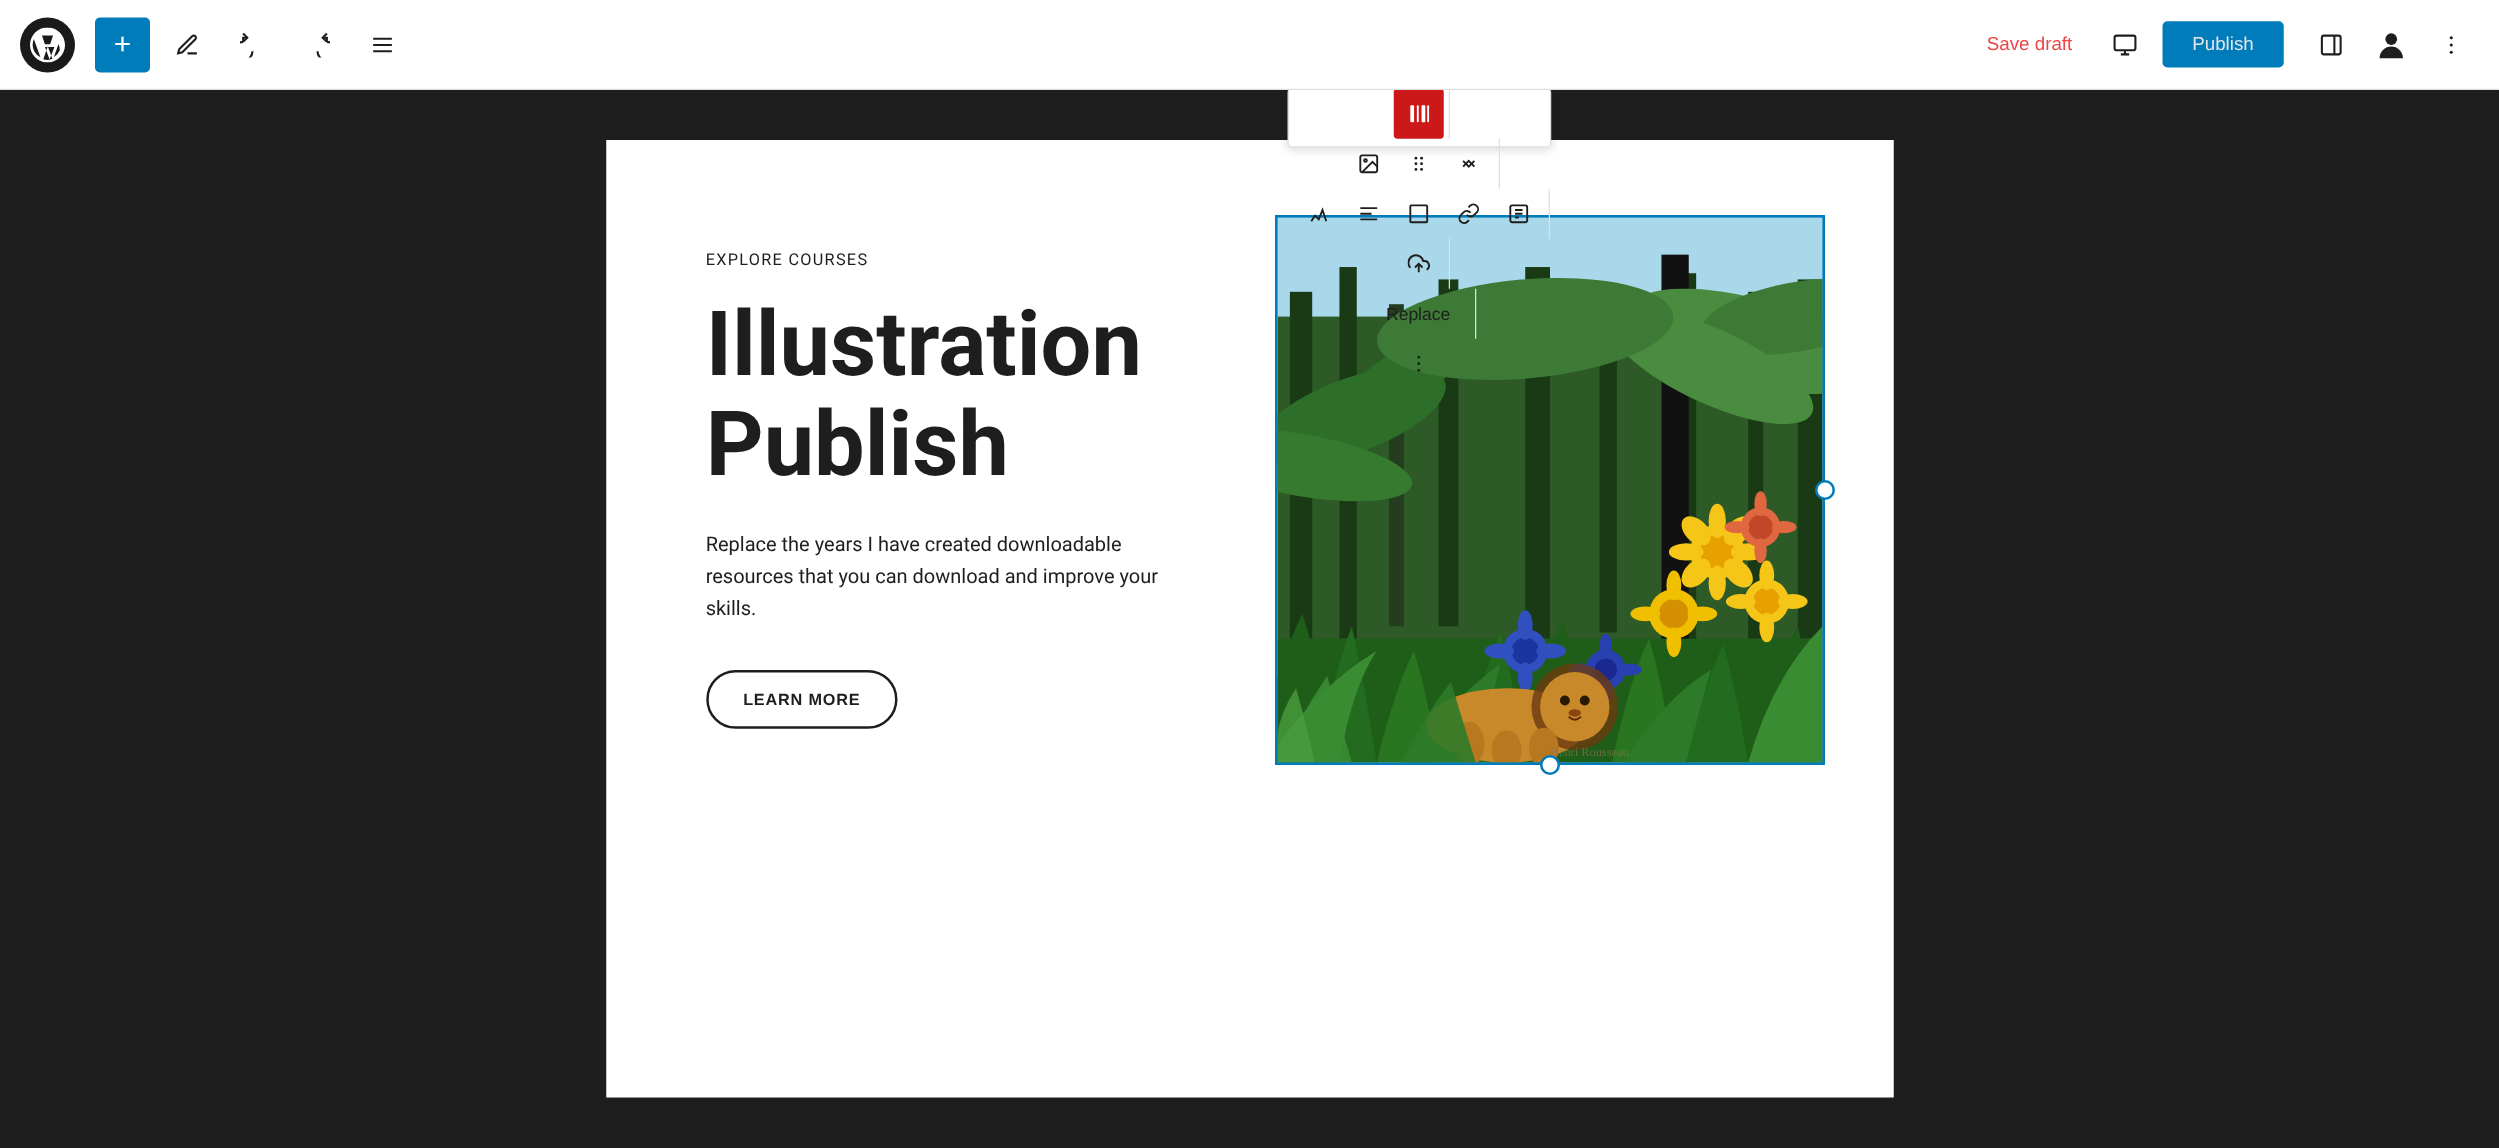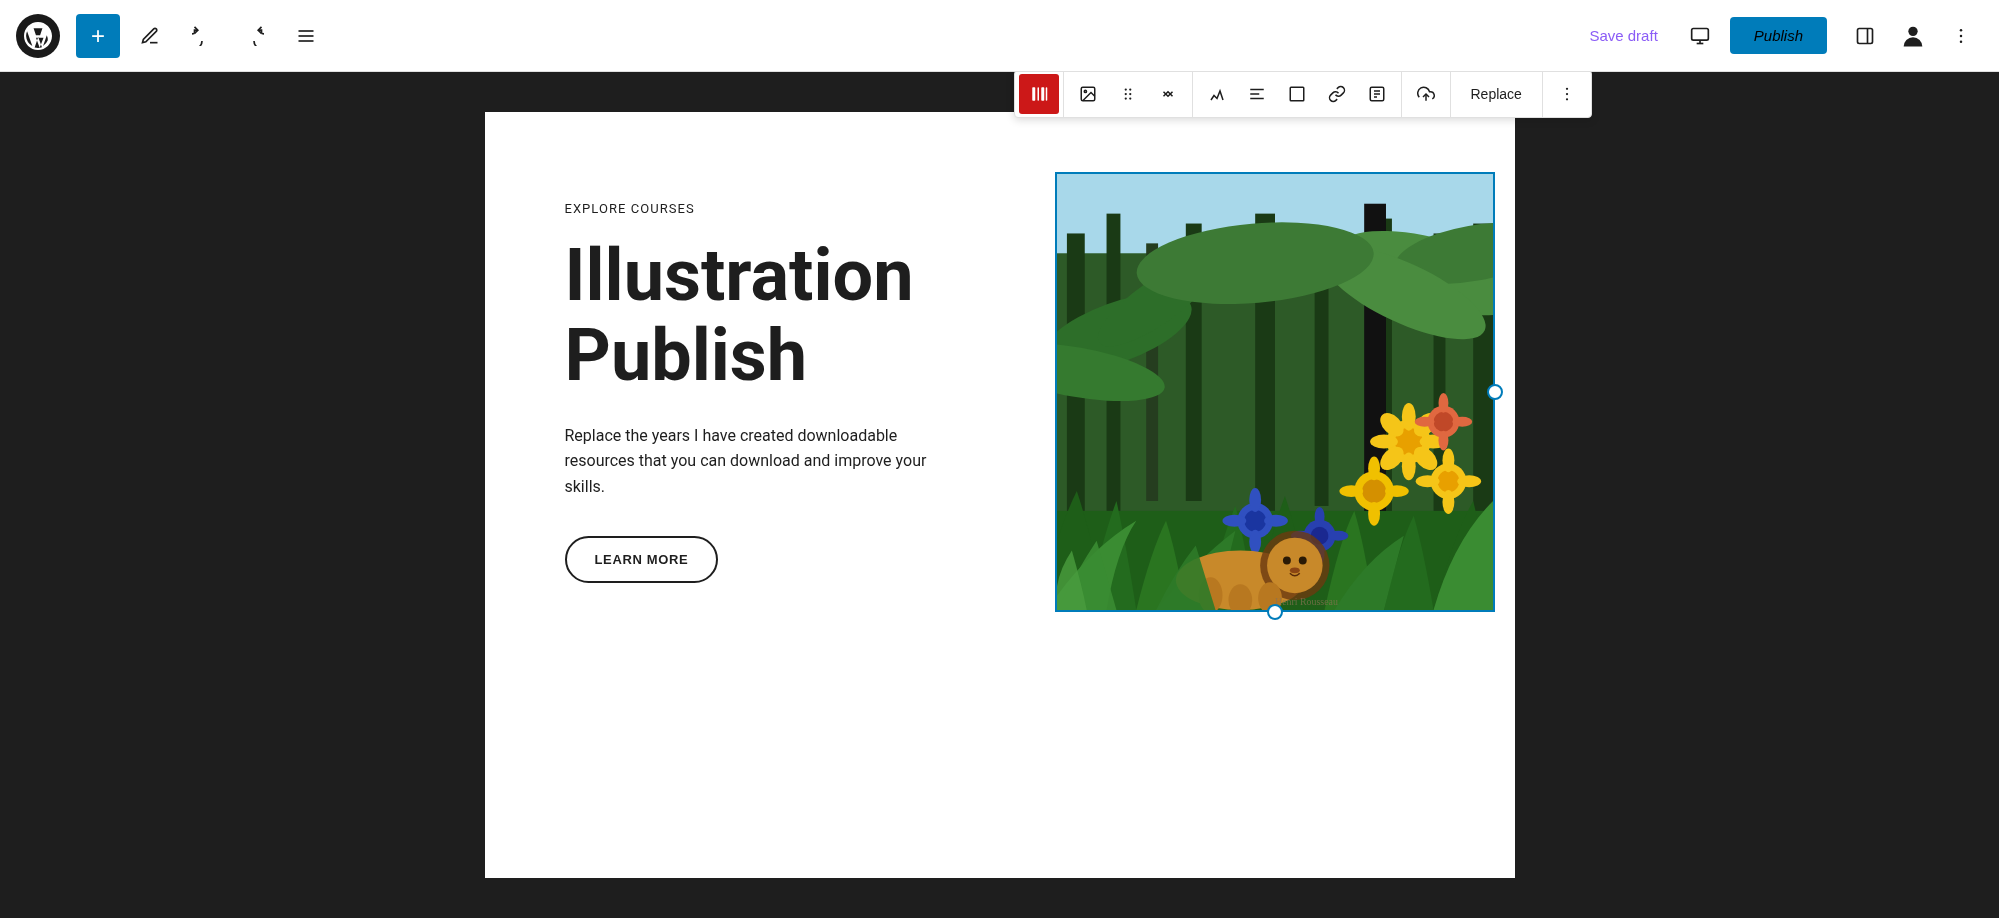--- a/index.html
+++ b/index.html
@@ -46,36 +46,35 @@
       display: flex; align-items: center; justify-content: center;
       cursor: pointer;
       color: #1e1e1e;
       font-size: 18px;
       flex-shrink: 0;
     }
     .toolbar-spacer { flex: 1; }
     .save-draft-btn {
       background: transparent;
       border: none;
-      color: #8b5cf6;
+      color: #ef4444;
       font-size: 15px;
       cursor: pointer;
       padding: 8px 12px;
       border-radius: 4px;
     }
     .publish-btn {
       background: #007cba;
-      color: #000000;
+      color: #e5e5e5;
       border: none;
       padding: 10px 24px;
       border-radius: 4px;
       font-size: 15px;
       font-weight: 500;
       cursor: pointer;
-      font-style: italic;
     }
     .toolbar-right-icons {
       display: flex;
       align-items: center;
       gap: 4px;
       margin-left: 8px;
     }
 
     
     .canvas-area {
@@ -92,30 +91,31 @@
       background: #ffffff;
       width: 1030px;
       min-height: 600px;
       position: relative;
     }
 
     
     .block-toolbar {
       position: absolute;
       top: -42px;
-      left: 529px;
+      left: 545px;
       display: flex;
       align-items: center;
       background: #fff;
       border: 1px solid #e0e0e0;
       border-radius: 4px;
       box-shadow: 0 2px 8px rgba(0,0,0,0.15);
       height: 48px;
       gap: 0;
       z-index: 50;
+      flex-direction: column;
     }
     .block-toolbar-group {
       display: flex;
       align-items: center;
       border-right: 1px solid #e0e0e0;
       padding: 0 4px;
       height: 100%;
     }
     .block-toolbar-group:last-child { border-right: none; }
     .bt-btn {
@@ -154,21 +154,21 @@
       padding: 80px 60px 80px 80px;
       display: flex;
       flex-direction: column;
       justify-content: center;
     }
     .right-col {
       position: relative;
       padding: 20px;
       display: flex;
       align-items: center;
-      justify-content: flex-end;
+      justify-content: flex-start;
     }
 
     .explore-label {
       font-size: 13px;
       font-weight: 400;
       letter-spacing: 0.08em;
       color: #1e1e1e;
       margin-bottom: 20px;
     }
     .main-heading {

